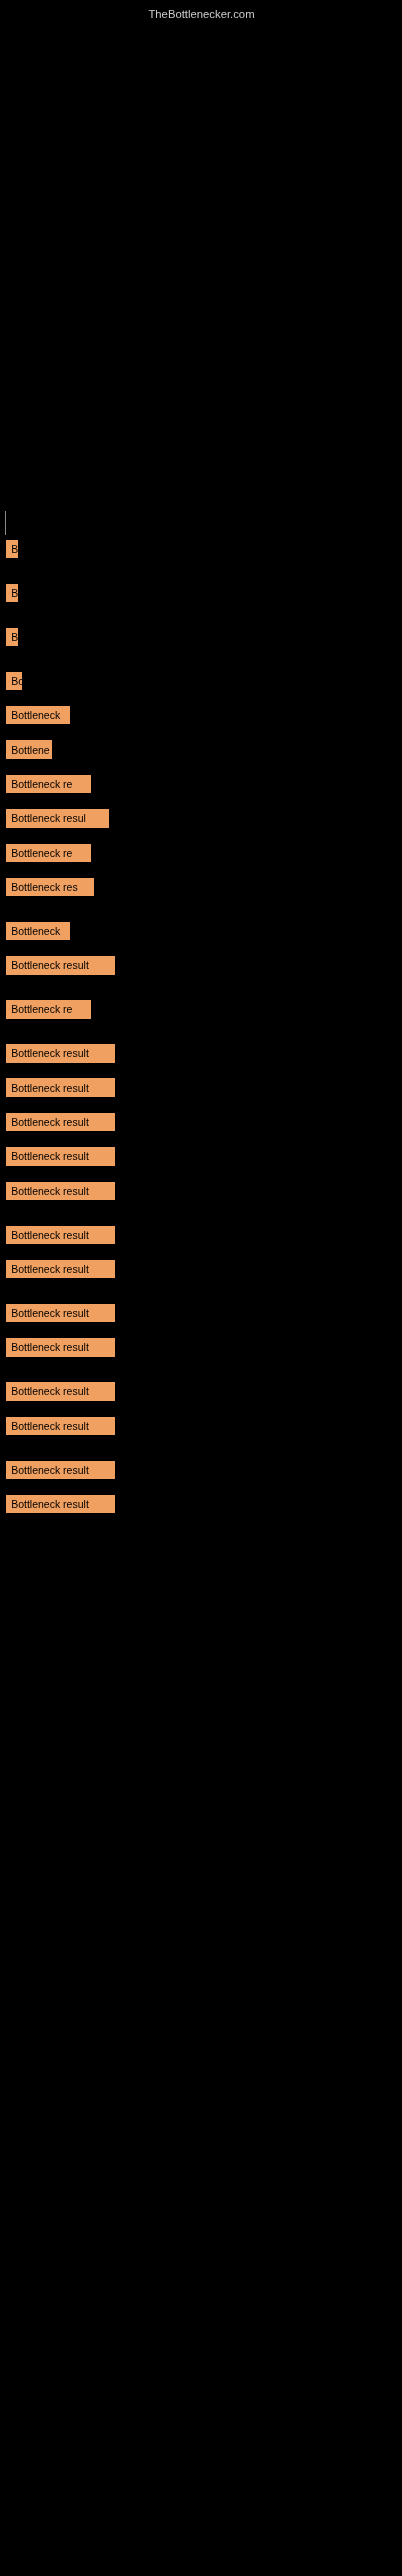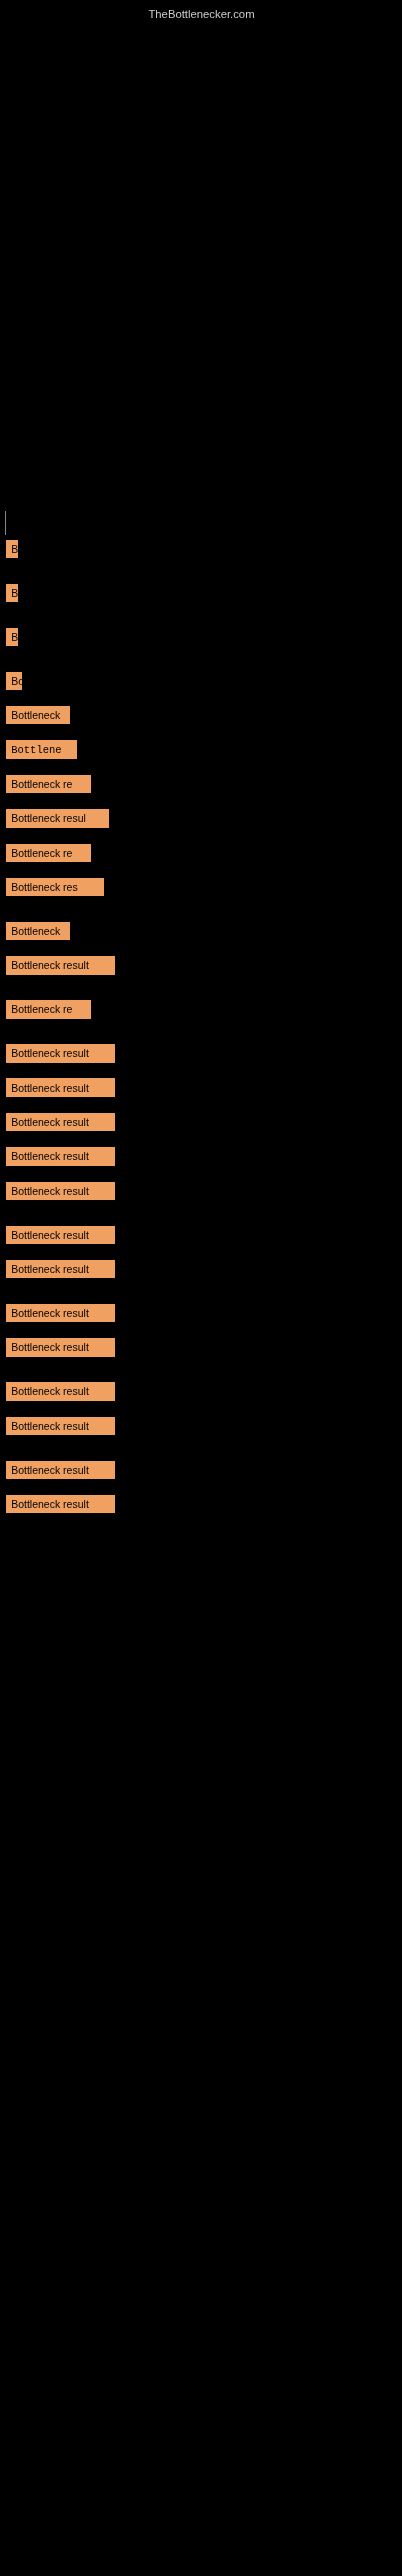--- a/index.html
+++ b/index.html
@@ -53,29 +53,29 @@
 <div class="result-item" style="width: 11.3px;">B</div>
     <div style="height: 16px;"></div>
     <div class="result-item" style="width: 11.3px;">B</div>
     <div style="height: 16px;"></div>
     <div class="result-item" style="width: 11.3px;">B</div>
     <div style="height: 16px;"></div>
     <div class="result-item" style="width: 16px;">Bottle</div>
     <div style="height: 6.4px;"></div>
     <div class="result-item" style="width: 64px;">Bottleneck</div>
     <div style="height: 6.4px;"></div>
-    <div class="result-item" style="width: 71px; font-family: Liberation Mono, monospace;">Bottlene</div>
+    <div class="result-item" style="width: 46px;">Bottlene</div>
     <div style="height: 6.4px;"></div>
     <div class="result-item" style="width: 85px;">Bottleneck re</div>
     <div style="height: 6.4px;"></div>
     <div class="result-item" style="width: 103px;">Bottleneck resul</div>
     <div style="height: 6.4px;"></div>
     <div class="result-item" style="width: 85px;">Bottleneck re</div>
     <div style="height: 6.4px;"></div>
-    <div class="result-item" style="width: 98px;">Bottleneck res</div>
+    <div class="result-item" style="width: 88px;">Bottleneck res</div>
     <div style="height: 16px;"></div>
     <div class="result-item" style="width: 64px;">Bottleneck</div>
     <div style="height: 6.4px;"></div>
     <div class="result-item" style="width: 109px;">Bottleneck result</div>
     <div style="height: 16px;"></div>
     <div class="result-item" style="width: 85px;">Bottleneck re</div>
     <div style="height: 16px;"></div>
     <div class="result-item" style="width: 109px;">Bottleneck result</div>
     <div style="height: 6.4px;"></div>
     <div class="result-item" style="width: 109px;">Bottleneck result</div>

